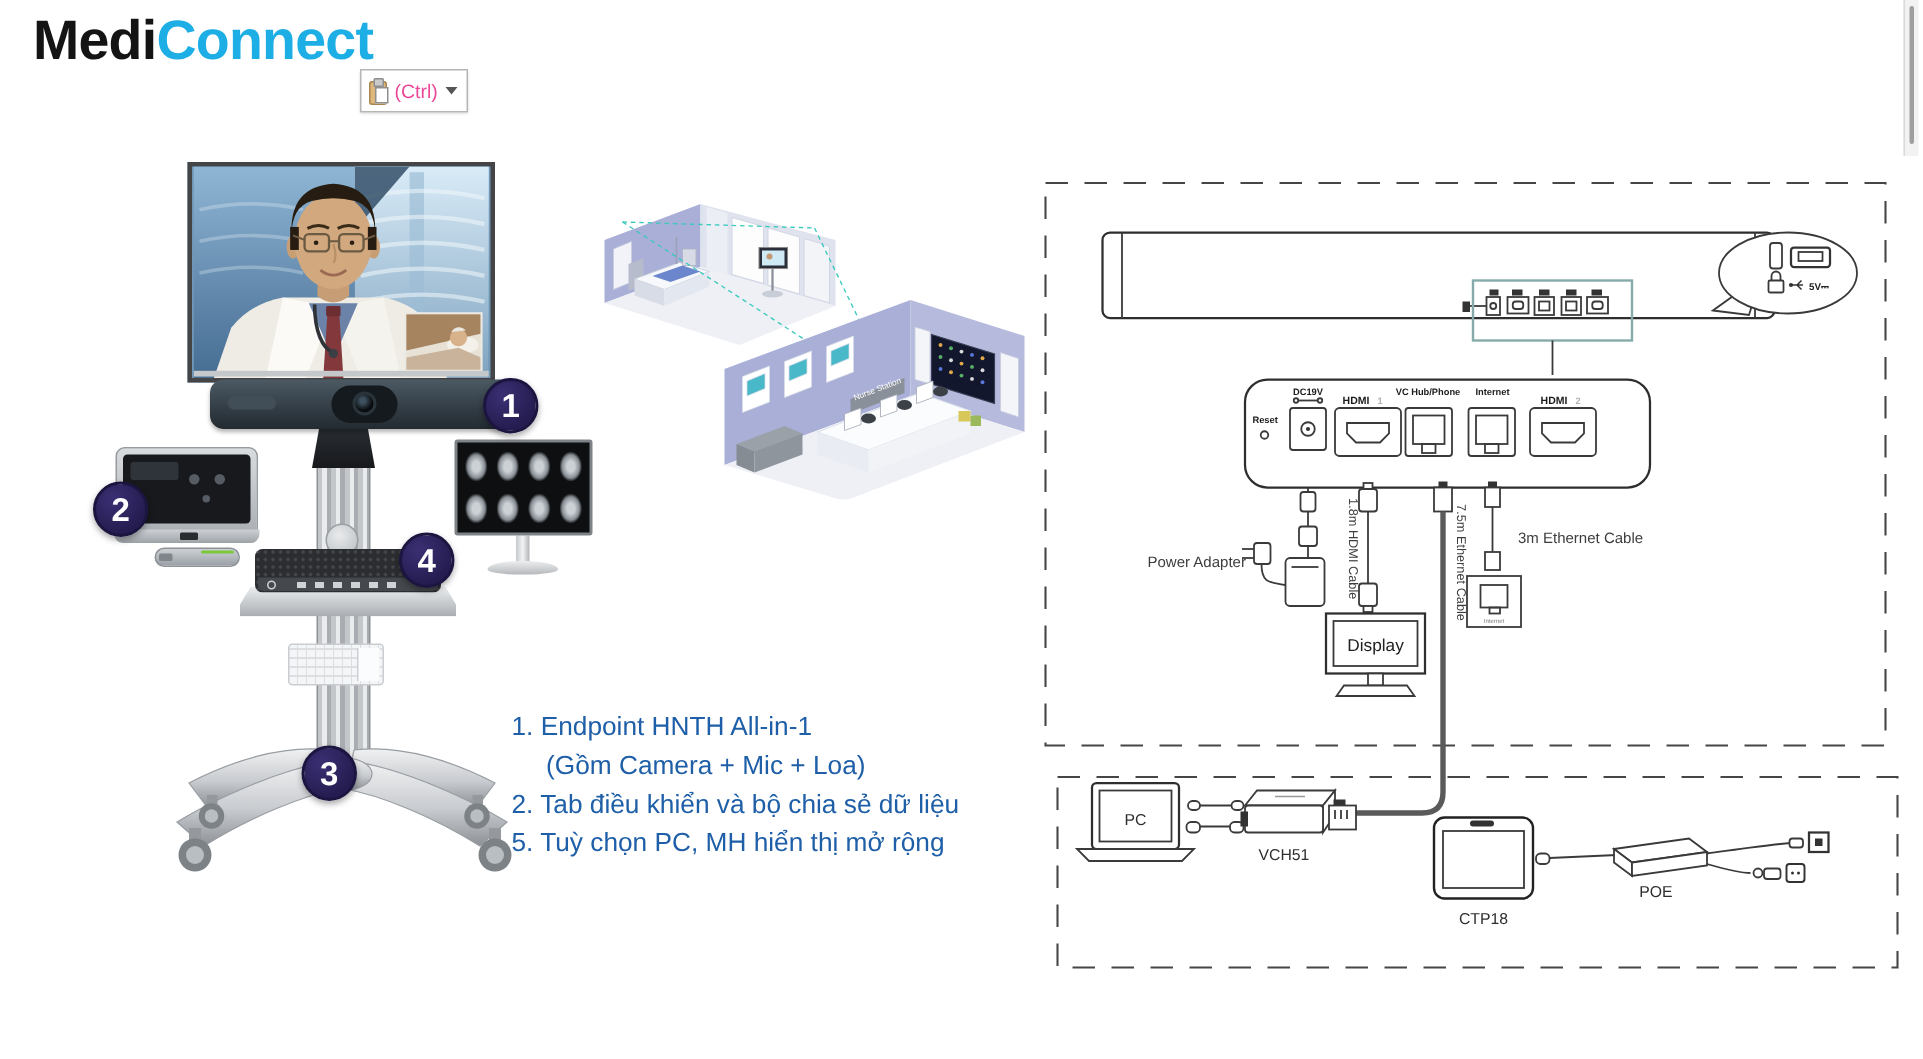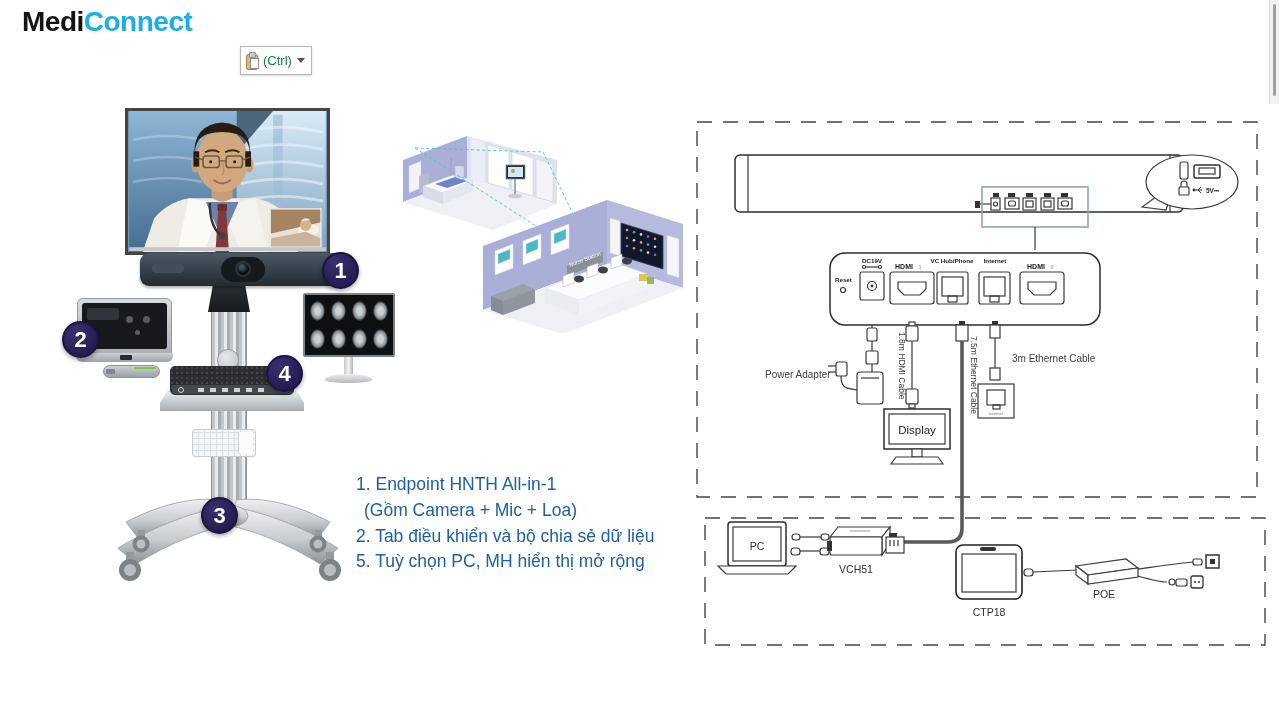--- a/index.html
+++ b/index.html
@@ -1,32 +1,32 @@
 <!DOCTYPE html>
 <html><head>
 <meta charset="utf-8">
 <style>
   html,body{margin:0;padding:0;background:#fff;}
   #stage{position:relative;width:1282px;height:706px;background:#ffffff;overflow:hidden;
          font-family:"Liberation Sans",sans-serif;}
   .abs{position:absolute;}
 
   
-  .logo{left:22px;top:6px;font-size:28px;font-weight:800;letter-spacing:-.5px;color:#141414;}
+  .logo{left:22px;top:6px;font-size:37px;font-weight:800;letter-spacing:-.5px;color:#141414;}
   .logo .cyan{color:#1caee4;}
 
   
   .paste-btn{left:240px;top:46px;width:72px;height:29px;background:#fff;border:1px solid #b6b6b6;
     box-shadow:0 1px 2px rgba(0,0,0,.15);display:flex;align-items:center;gap:4px;padding:0 5px;
     box-sizing:border-box;cursor:pointer;}
   .clip{position:relative;width:13px;height:17px;}
   .clip .body{position:absolute;left:0;top:2px;width:10px;height:14px;background:#ddb77c;border:1px solid #a8854e;border-radius:2px;}
   .clip .top{position:absolute;left:3px;top:0;width:5px;height:4px;background:#c9c9c9;border:1px solid #8f8f8f;border-radius:1px;}
   .clip .page{position:absolute;right:0;bottom:0;width:7px;height:9px;background:#fff;border:1px solid #8f8f8f;}
-  .paste-btn .lbl{font-size:13px;color:#15803d;}
+  .paste-btn .lbl{font-size:13px;color:#ec4899;}
   .caret{width:0;height:0;border-left:4px solid transparent;border-right:4px solid transparent;border-top:5px solid #555;margin-left:1px;}
 
   
   .scrollbar{left:1269px;top:0;width:9px;height:104px;background:#f2f2f2;border-left:1px solid #d9d9d9;}
   .scroll-thumb{position:absolute;left:3px;top:4px;width:3px;height:92px;background:#9f9f9f;border-radius:2px;}
 
   
   .badge{width:37px;height:37px;border-radius:50%;
     background:radial-gradient(circle at 35% 30%, #3b2f73, #251d51 70%);
     border:2px solid #1b1540;color:#fff;display:flex;align-items:center;justify-content:center;
@@ -73,21 +73,21 @@
   .minipc .pwr{position:absolute;left:8px;bottom:2px;width:6px;height:6px;border-radius:50%;border:1px solid #cfd3d6;box-sizing:border-box;}
   .keyboard{left:192px;top:429px;width:64px;height:28px;background:#f4f5f6;border:1px solid #c9cdd1;border-radius:3px;z-index:4;
     background-image:repeating-linear-gradient(90deg,rgba(0,0,0,0) 0 5px,#dcdfe2 5px 6px),
                      repeating-linear-gradient(0deg,rgba(0,0,0,0) 0 5px,#dcdfe2 5px 6px);box-sizing:border-box;}
   .keyboard .pad{position:absolute;right:2px;top:2px;width:14px;height:22px;background:#fbfcfd;border-left:1px solid #cdd1d5;}
   .base-svg{left:108px;top:478px;width:244px;height:108px;z-index:1;}
 
   
   .config{left:318px;top:472px;color:#1e5fa8;z-index:8;}
   .config .title{font-size:18px;font-weight:800;margin-bottom:5px;}
-  .config .item{font-size:17.5px;line-height:25.8px;margin-left:38px;white-space:nowrap;}
+  .config .item{font-size:17.5px;line-height:25.8px;margin-left:23px;white-space:nowrap;}
   .config .item.indent{margin-left:46px;}
 
   
   svg{display:block;}
   .ln{stroke:#3a3a3a;stroke-width:1.2;fill:none;}
   .fw{fill:#fff;stroke:#3a3a3a;stroke-width:1.2;}
   .fwb{fill:#fff;stroke:#2e2e2e;stroke-width:1.5;}
   .dash{fill:none;stroke:#464646;stroke-width:1.4;stroke-dasharray:15 11;}
   .plbl{font:700 6.2px "Liberation Sans",sans-serif;fill:#1b1b1b;}
   .pnum{font:700 6.2px "Liberation Sans",sans-serif;fill:#b3b3b3;}

